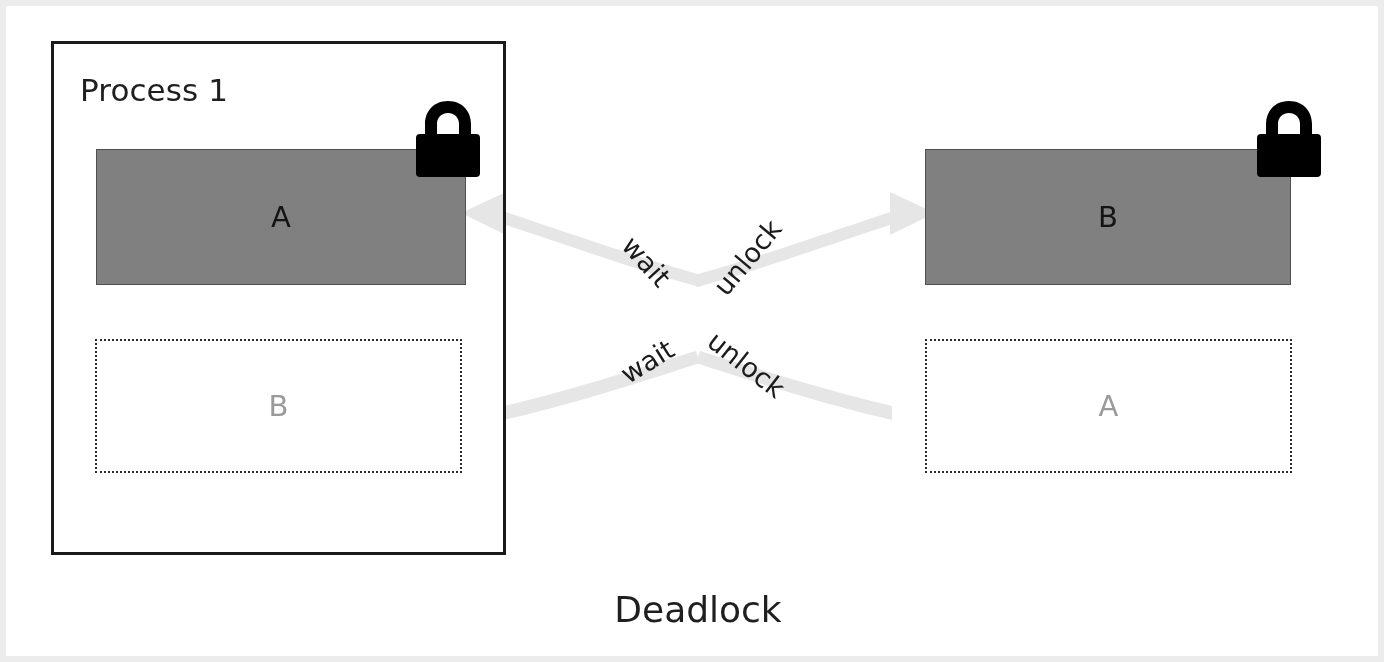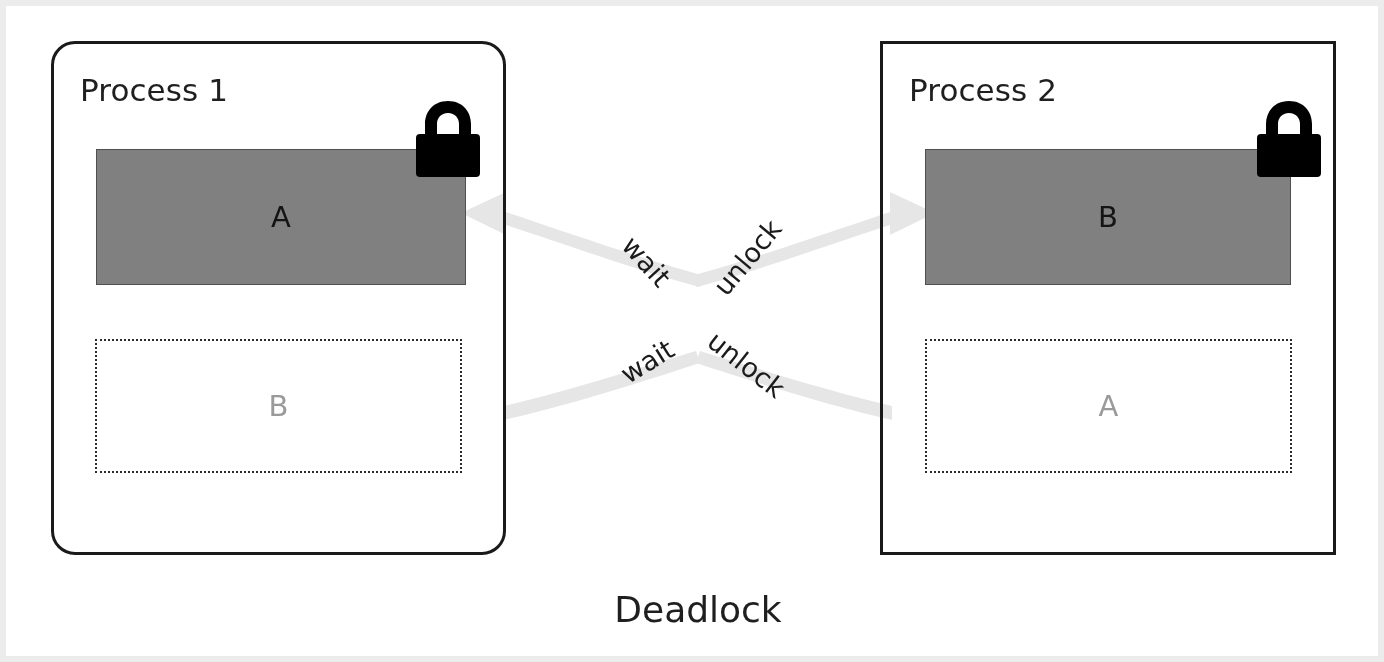--- a/index.html
+++ b/index.html
@@ -25,21 +25,21 @@
     height: 662px;
   }
 
   
   .process-box {
     position: absolute;
     border: 3px solid #1a1a1a;
     background: transparent;
     box-sizing: border-box;
   }
-  #process-1 { left: 45px;  top: 35px; width: 455px; height: 514px; border-radius: 24px; }
+  #process-1 { left: 45px;  top: 35px; width: 455px; height: 514px; }
   #process-2 { left: 874px; top: 35px; width: 456px; height: 514px; }
 
   .process-title {
     position: absolute;
     left: 26px;
     top: 28px;
     font-size: 31px;
     color: #1f1f1f;
     letter-spacing: 0.1px;
     white-space: nowrap;
@@ -166,23 +166,20 @@
              L 59 38
              L 59 25
              C 59 13 51 2 36 2 Z" fill="#000000"></path>
     <rect x="4" y="35" width="64" height="43" rx="4" ry="4" fill="#000000"></rect>
   </svg>
 
   <div class="res-wanted" id="wanted-1">
     <span>B</span>
   </div>
 
-  <div class="process-box" id="process-2">
-    <div class="process-title">Process 2</div>
-  </div>
 
   <div class="res-held" id="held-2">
     <span>B</span>
   </div>
 
   <svg class="padlock" id="padlock-2" viewBox="0 0 72 80" xmlns="http://www.w3.org/2000/svg">
     <path d="M 36 2
              C 21 2 13 13 13 25
              L 13 38
              L 25 38

